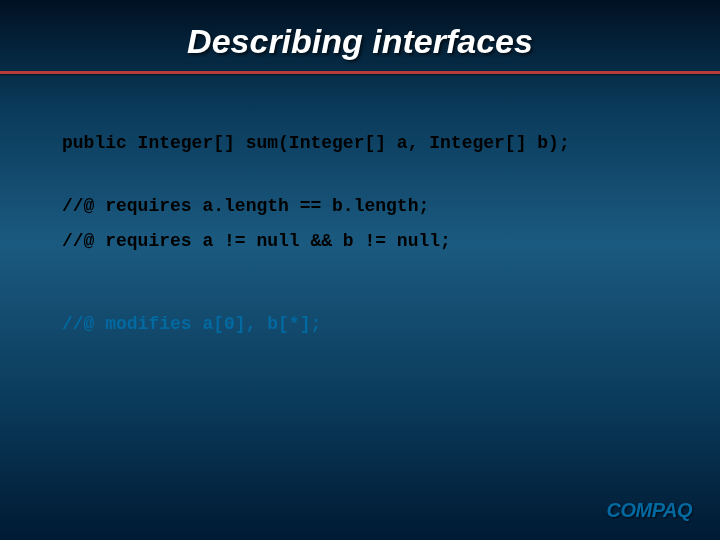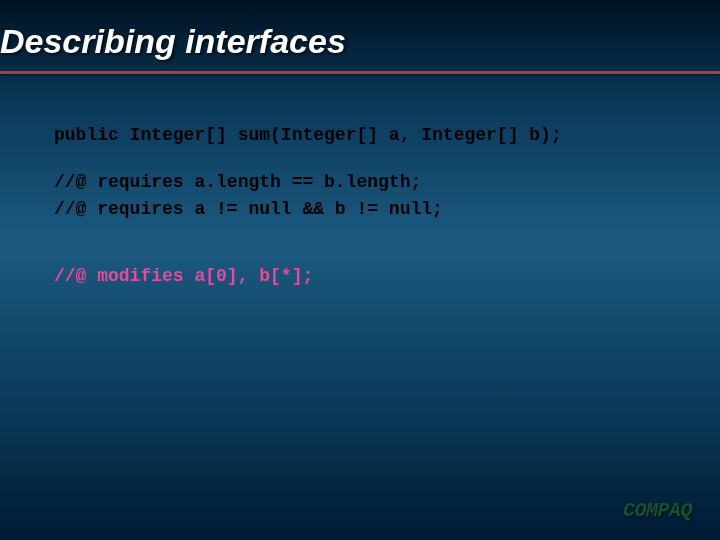--- a/index.html
+++ b/index.html
@@ -8,53 +8,53 @@
     background: linear-gradient(to bottom, #001122 0%, #0a3a5a 20%, #1b5a80 45%, #0a3a5a 75%, #001a33 100%);
     font-family: Arial, Helvetica, sans-serif;
     position: relative;
   }
   .slide { width: 100%; height: 100%; position: relative; }
   .title {
     font-size: 34px;
     font-weight: bold;
     font-style: italic;
     color: #ffffff;
-    text-align: left;
+    text-align: center;
     padding-top: 22px;
     padding-bottom: 10px;
     text-shadow: 2px 2px 3px rgba(0,0,0,0.6);
     font-family: Arial, Helvetica, sans-serif;
   }
   .title-underline {
     width: 100%;
     height: 3px;
     background: #b83a3a;
     box-shadow: 0 1px 2px rgba(0,0,0,0.5);
   }
   .code-block {
     padding: 48px 54px 0 54px;
     font-family: "Courier New", Courier, monospace;
     font-size: 18px;
     font-weight: bold;
     color: #000000;
     line-height: 1.5;
   }
-  .code-line { white-space: pre; margin: 0; }
+  .code-line { white-space: pre; margin: 8px; }
   .group-gap { height: 20px; }
-  .dim { color: #ec4899; font-family: Liberation Mono, monospace; }
+  .dim { color: #0369a1; font-family: Liberation Mono, monospace; }
   .logo {
     position: absolute;
     right: 28px;
     bottom: 18px;
-    font-family: Liberation Mono, monospace;
+    font-family: Liberation Sans, sans-serif;
     font-weight: 900;
     font-style: italic;
     font-size: 20px;
     letter-spacing: -0.5px;
-    color: #14532d;
+    color: #0369a1;
     text-shadow: 1px 1px 2px rgba(0,0,0,0.7);
   }
 </style>
 </head>
 <body>
 
 <div class="slide">
   <div class="title">Describing interfaces</div>
   <div class="title-underline"></div>
 

